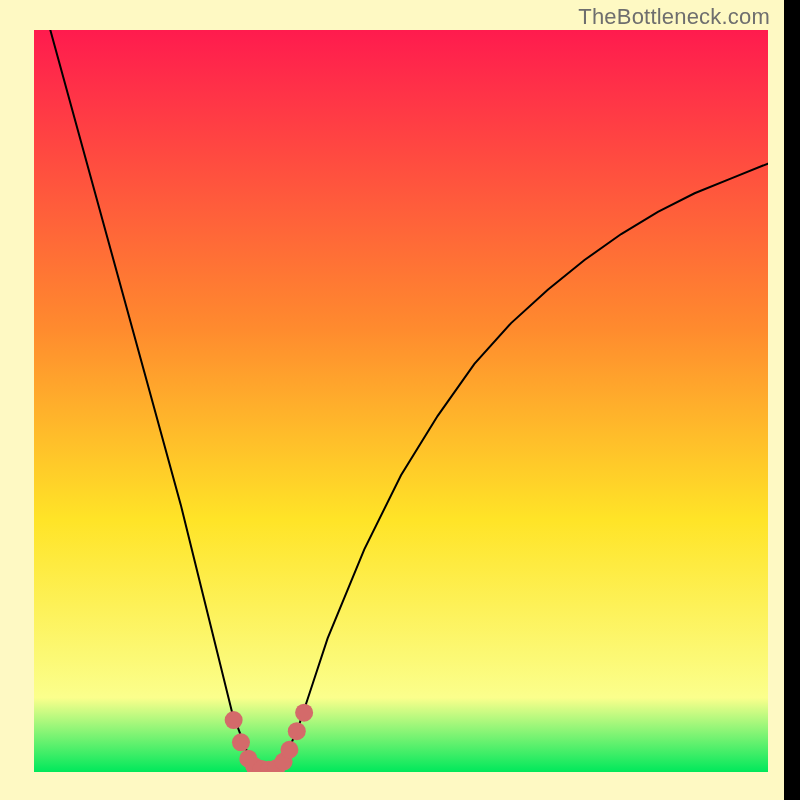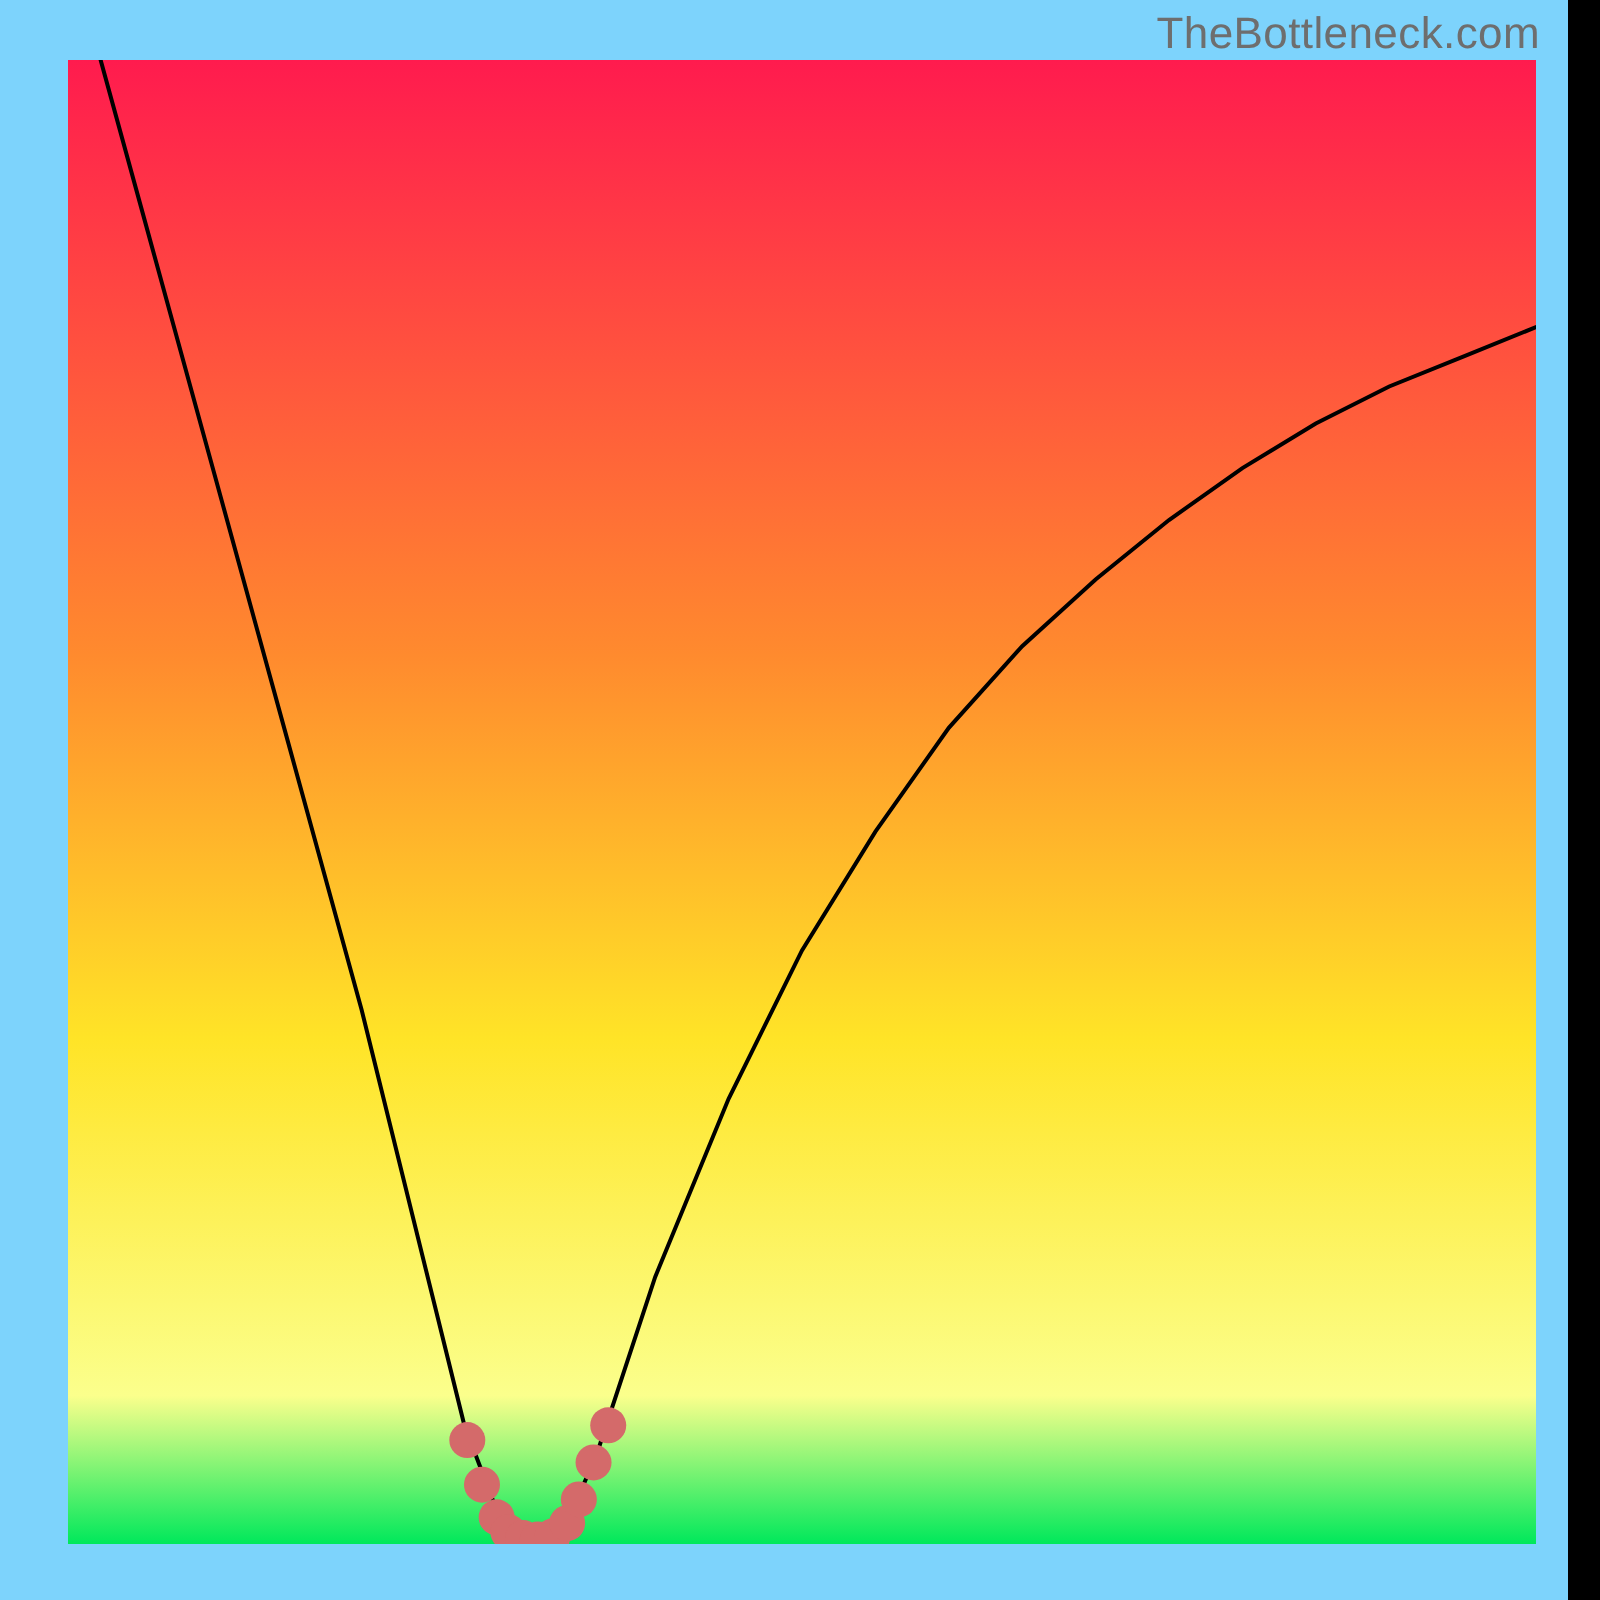--- a/index.html
+++ b/index.html
@@ -10,21 +10,21 @@
     background: #000;
     overflow: hidden;
     font-family: Arial, Helvetica, sans-serif;
   }
   .frame {
     position: absolute;
     left: 0;
     top: 0;
     width: 784px;
     height: 800px;
-    background: #7dd3fc;
+    background: #fef9c3;
   }
   .watermark {
     position: absolute;
     top: 4px;
     right: 14px;
     color: #6e6e6e;
     font-size: 22px;
     letter-spacing: 0.2px;
     z-index: 50;
   }

